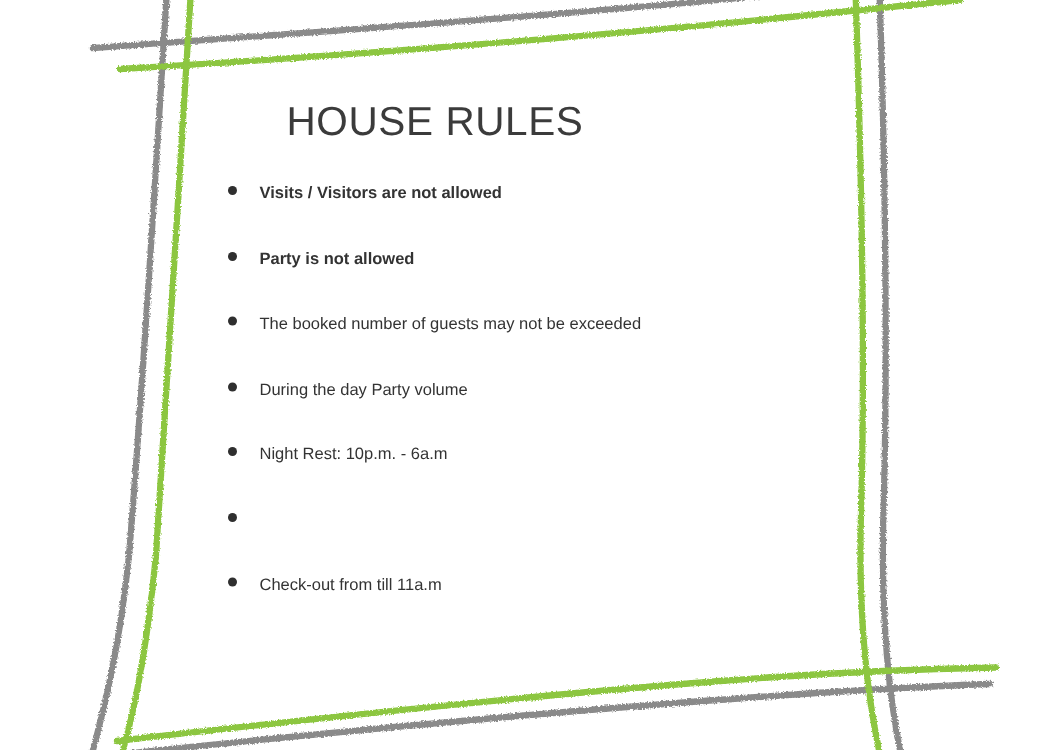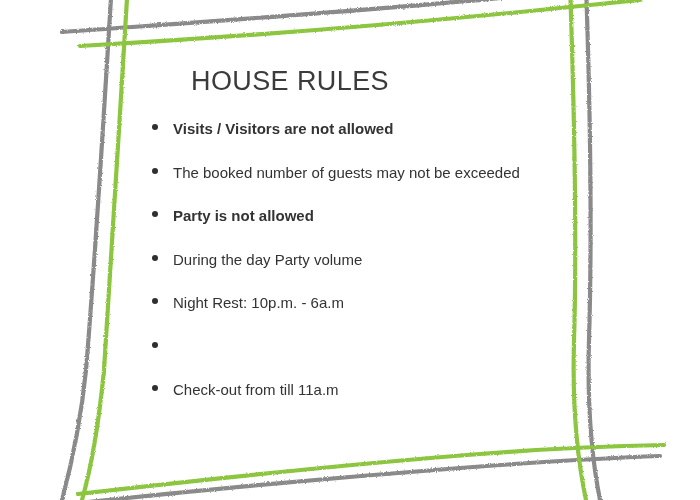--- a/index.html
+++ b/index.html
@@ -61,21 +61,21 @@
     width: 430px;
     margin: 0;
     padding: 0;
     list-style: none;
   }
 
   .rule-item {
     position: relative;
     height: 43.5px;
     padding-left: 23px;
-    font-size: 15px;
+    font-size: 11px;
     line-height: 22px;
     color: #333333;
     white-space: nowrap;
   }
 
   .rule-item.bold .rule-text {
     font-weight: bold;
   }
 
   .rule-bullet {
@@ -134,27 +134,27 @@
 
   <div id="content">
 
     <h1 id="page-title">HOUSE RULES</h1>
 
     <ul id="rules-list">
       <li class="rule-item bold">
         <span class="rule-bullet"></span>
         <span class="rule-text">Visits / Visitors are not allowed</span>
       </li>
+      <li class="rule-item bold">
+        <span class="rule-bullet"></span>
+        <span class="rule-text">Party is not allowed</span>
+      </li>
       <li class="rule-item">
         <span class="rule-bullet"></span>
         <span class="rule-text">The booked number of guests may not be exceeded</span>
-      </li>
-      <li class="rule-item bold">
-        <span class="rule-bullet"></span>
-        <span class="rule-text">Party is not allowed</span>
       </li>
       <li class="rule-item">
         <span class="rule-bullet"></span>
         <span class="rule-text">During the day Party volume</span>
       </li>
       <li class="rule-item">
         <span class="rule-bullet"></span>
         <span class="rule-text">Night Rest: 10p.m. - 6a.m</span>
       </li>
       <li class="rule-item">

